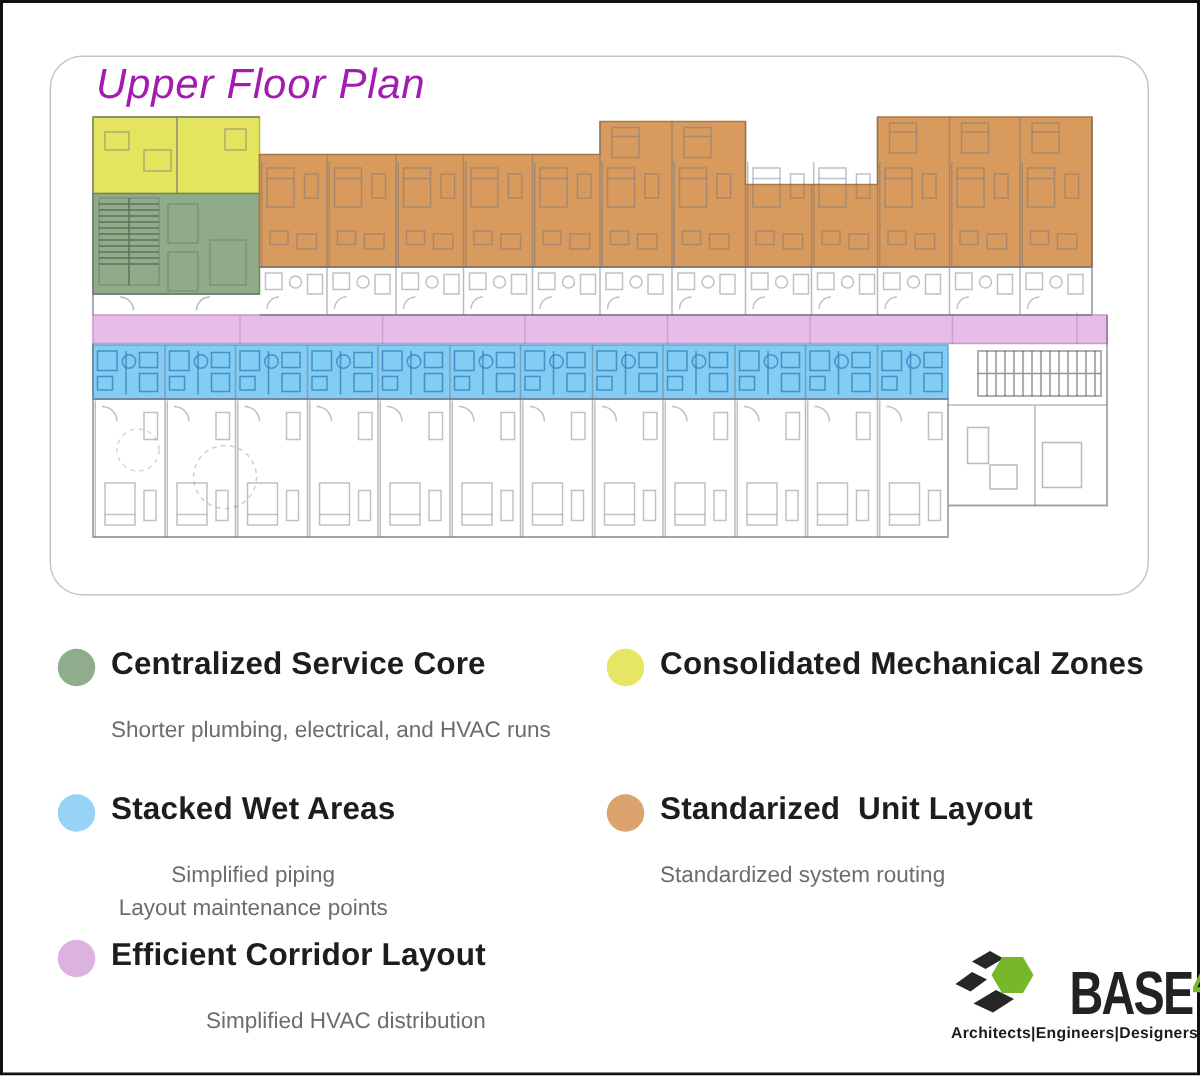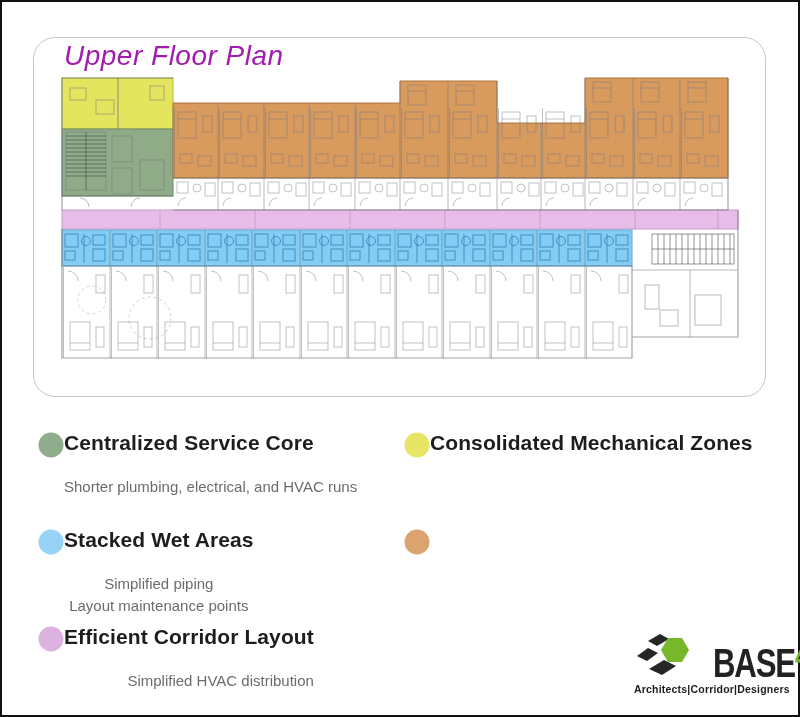--- a/index.html
+++ b/index.html
@@ -10,21 +10,21 @@
   .frame{position:absolute;inset:0;border:2px solid #111;box-sizing:border-box;}
   .plan-panel{
     position:absolute;left:33px;top:37px;width:733px;height:360px;
     background:#fff;border:1.5px solid #c6c6c6;border-radius:22px;box-sizing:border-box;
   }
   .plan-title{
     position:absolute;left:64px;top:40px;font-size:28px;font-style:italic;
     color:#a21caf;letter-spacing:.5px;
   }
   .plan-svg{position:absolute;left:0;top:0;width:800px;height:717px;}
-  .legend-item{position:absolute;display:flex;align-items:flex-start;}
+  .legend-item{position:absolute;display:flex;gap:10px;align-items:flex-start;}
   .legend-swatch{flex:0 0 auto;margin-top:1px;}
   .legend-title{
     font-size:21px;font-weight:bold;color:#1d1d1d;line-height:1.15;
     white-space:pre;letter-spacing:.1px;
   }
   .legend-lines{margin-top:21px;}
   .legend-line{font-size:15px;color:#6c6c6c;line-height:22px;}
   .li-1{left:38px;top:431px;}
   .li-2{left:38px;top:528px;text-align:center;}
   .li-3{left:38px;top:625px;text-align:right;}
@@ -242,26 +242,32 @@
   </svg>
   <div>
     <div class="legend-title">Consolidated Mechanical Zones</div>
   </div>
 </div>
 
 <div class="legend-item li-5">
   <svg class="legend-swatch" width="26" height="26">
     <circle cx="13" cy="13" r="12.5" fill="#dba36d"></circle>
   </svg>
+  <div>
+    <div class="legend-title">Standarized  Unit Layout</div>
+    <div class="legend-lines">
+      <div class="legend-line">Standardized system routing</div>
+    </div>
+  </div>
 </div>
 
 <div class="logo">
   <div class="logo-row">
     <svg class="logo-mark" width="60" height="52" viewBox="0 0 60 52">
       <polygon points="14,13 26,6 35,11 23,18" fill="#262626"></polygon>
       <polygon points="3,28 14,20 24,25 13,33" fill="#262626"></polygon>
       <polygon points="15,41 30,32 42,38 28,47" fill="#262626"></polygon>
       <polygon points="27,22 34,10 48,10 55,22 48,34 34,34" fill="#76b82a"></polygon>
     </svg>
     <div class="logo-text"><span>BASE</span><span class="logo-4">4</span></div>
   </div>
-  <div class="logo-tagline">Architects|Corridor|Designers</div>
+  <div class="logo-tagline">Architects|Engineers|Designers</div>
 </div>
 
 </body></html>

